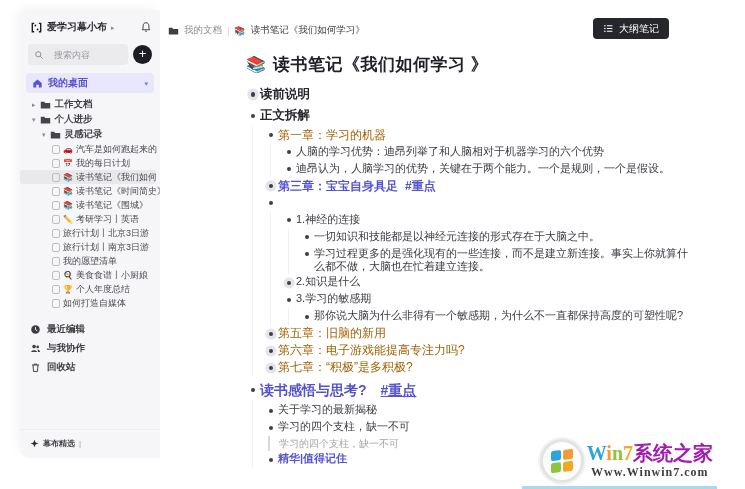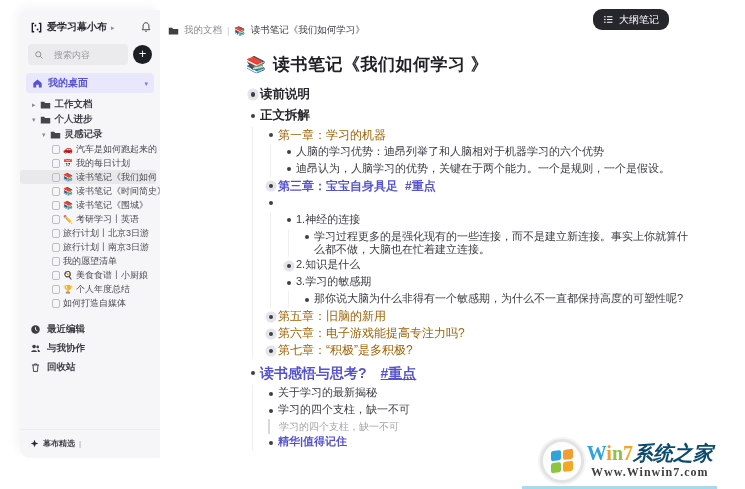--- a/index.html
+++ b/index.html
@@ -33,21 +33,21 @@
   .sb-banner .brand{color:#45454b;font-weight:bold;}
   .sb-banner .div,.sb-banner .tagline{color:#9a9aa1;}
 
   
   .main{position:absolute;left:160px;top:0;right:0;bottom:0;background:#fff;}
   .crumbs{display:flex;align-items:center;gap:5px;margin:24px 0 0 8px;font-size:9.5px;}
   .crumbs .c-folder{color:#8b8b92;}
   .crumbs .c-sep{color:#cfcfd5;}
   .crumbs .c-doc{color:#3c3c43;}
   .crumbs .c-emo{font-size:9px;}
-  .outline-btn{position:absolute;top:9px;right:48px;height:21px;display:flex;align-items:center;gap:5px;padding:0 10px;background:#26262d;border-radius:9px;color:#fff;font-size:10px;cursor:pointer;}
+  .outline-btn{position:absolute;top:18px;right:48px;height:21px;display:flex;align-items:center;gap:5px;padding:0 10px;background:#26262d;border-radius:4px;color:#fff;font-size:10px;cursor:pointer;}
   .content{margin:16px 28px 0 86px;}
   .doc-title{display:flex;align-items:center;gap:7px;}
   .doc-title .t-emo{font-size:16px;}
   .doc-title .t-text{font-size:17px;font-weight:bold;color:#1f1f26;letter-spacing:.5px;}
 
   
   .outline{margin-top:8px;}
   .row{display:flex;align-items:flex-start;padding:1px 0;}
   .blt{width:14px;flex:none;display:flex;align-items:center;justify-content:center;height:15px;cursor:pointer;}
   .dot{width:4.5px;height:4.5px;border-radius:50%;background:#3e3e46;}
@@ -72,21 +72,21 @@
   
   .watermark{position:absolute;right:4px;bottom:6px;display:flex;align-items:center;gap:3px;}
   .wm-badge{width:44px;height:44px;border-radius:50%;background:#fdfdfd;border:3px solid #e3e3e3;box-shadow:0 0 0 2px #f3f3f3;display:grid;place-items:center;flex:none;}
   .wm-flag{display:grid;grid-template-columns:10px 10px;grid-template-rows:10px 10px;gap:2px;transform:skewY(-7deg);}
   .wm-flag i{border-radius:2px;display:block;}
   .wm-flag .f-b{background:#2ea3dc;} .wm-flag .f-o{background:#f39c33;}
   .wm-flag .f-g{background:#8bc63e;} .wm-flag .f-y{background:#f5a623;}
   .wm-text{font-family:"Liberation Serif","DejaVu Serif",serif;font-weight:bold;text-align:center;}
   .wm-l1{font-size:20px;line-height:1;}
   .wm-l1 .w1{color:#2ea3dc;} .wm-l1 .w2{color:#f39c33;} .wm-l1 .w3{color:#8bc63e;}
-  .wm-l1 .w4{color:#f5a623;} .wm-l1 .w5{color:#0c4a6e;font-style:italic;}
+  .wm-l1 .w4{color:#f5a623;} .wm-l1 .w5{color:#a21caf;}
   .wm-l2{font-size:12px;color:#3f3f3f;letter-spacing:1px;margin-top:2px;}
   .blue-strip{position:absolute;right:0;bottom:0;width:195px;height:3px;background:#a9d9ef;}
 </style>
 </head>
 <body>
 
 <div class="stage">
 
   <div class="sidebar">
 
@@ -345,20 +345,26 @@
               <span class="blt">
                   <span class="dot"></span>
                 </span>
               <span class="txt">1.神经的连接</span>
             </div>
             <div class="children">
               <div class="row s-body">
                 <span class="blt">
                     <span class="dot"></span>
                   </span>
+                <span class="txt">一切知识和技能都是以神经元连接的形式存在于大脑之中。</span>
+              </div>
+              <div class="row s-body">
+                <span class="blt">
+                    <span class="dot"></span>
+                  </span>
                 <span class="txt">学习过程更多的是强化现有的一些连接，而不是建立新连接。事实上你就算什么都不做，大脑也在忙着建立连接。</span>
               </div>
             </div>
             <div class="row s-body halo">
               <span class="blt">
                   <span class="dot"></span>
                 </span>
               <span class="txt">2.知识是什么</span>
             </div>
             <div class="row s-body">

